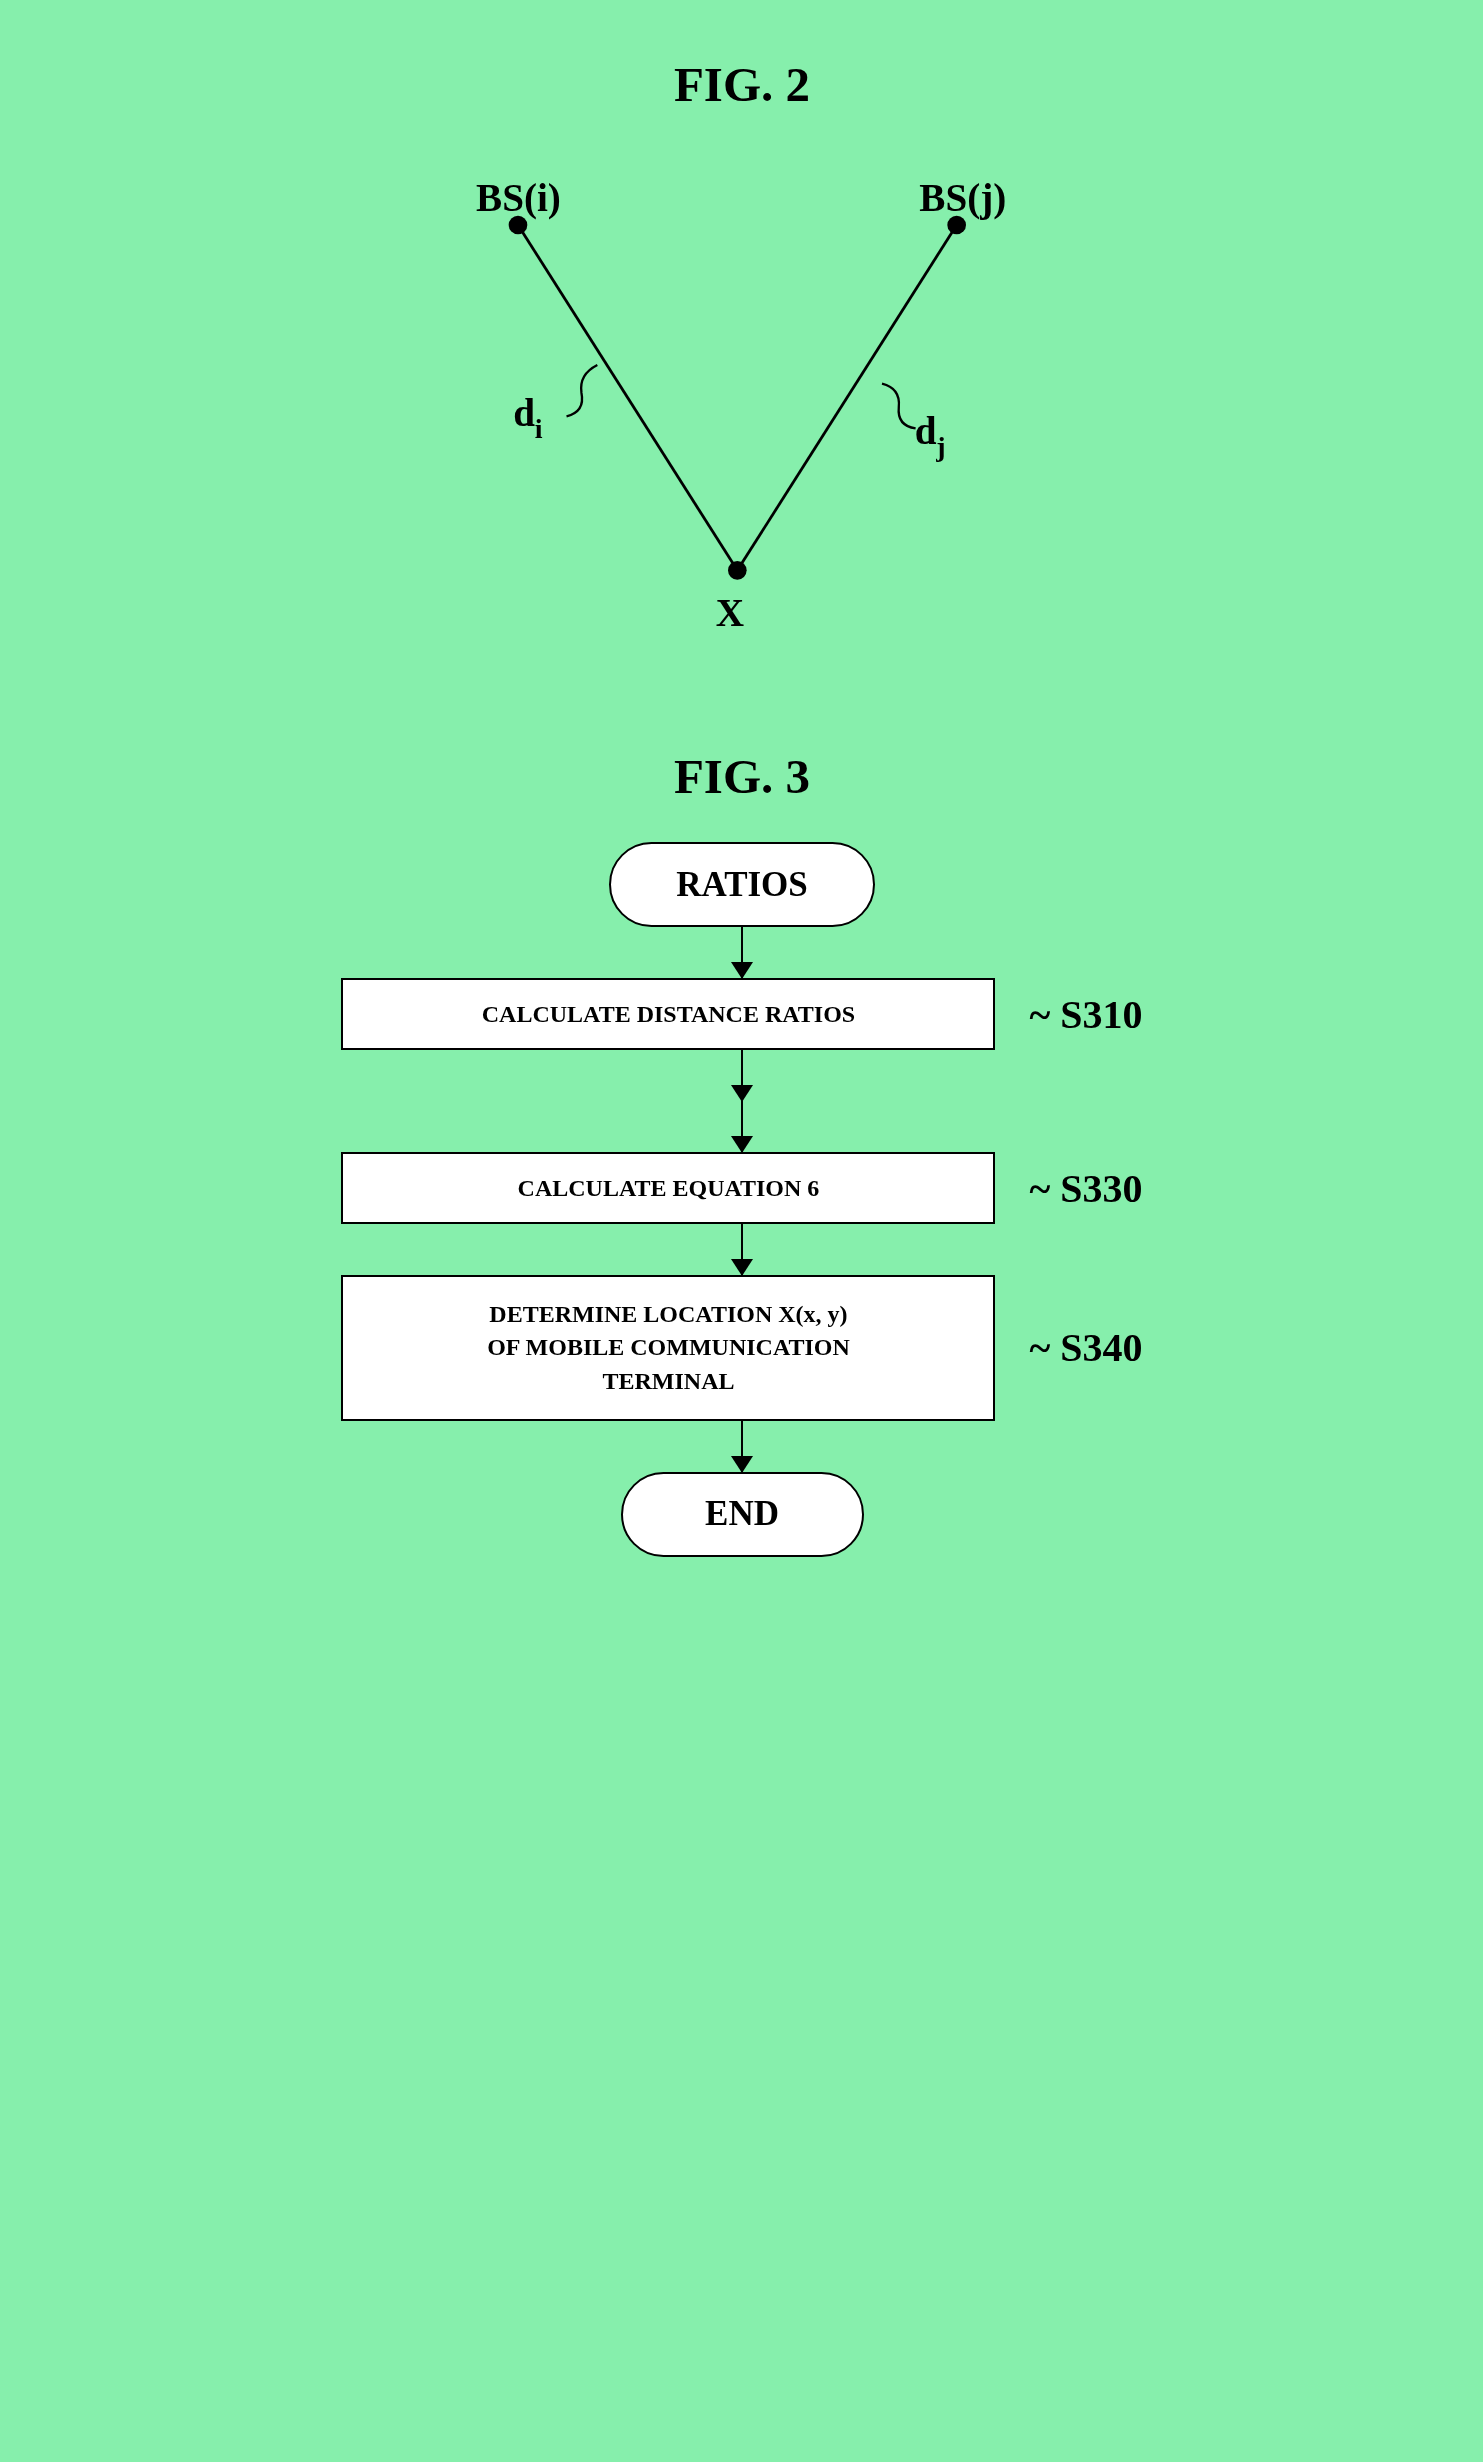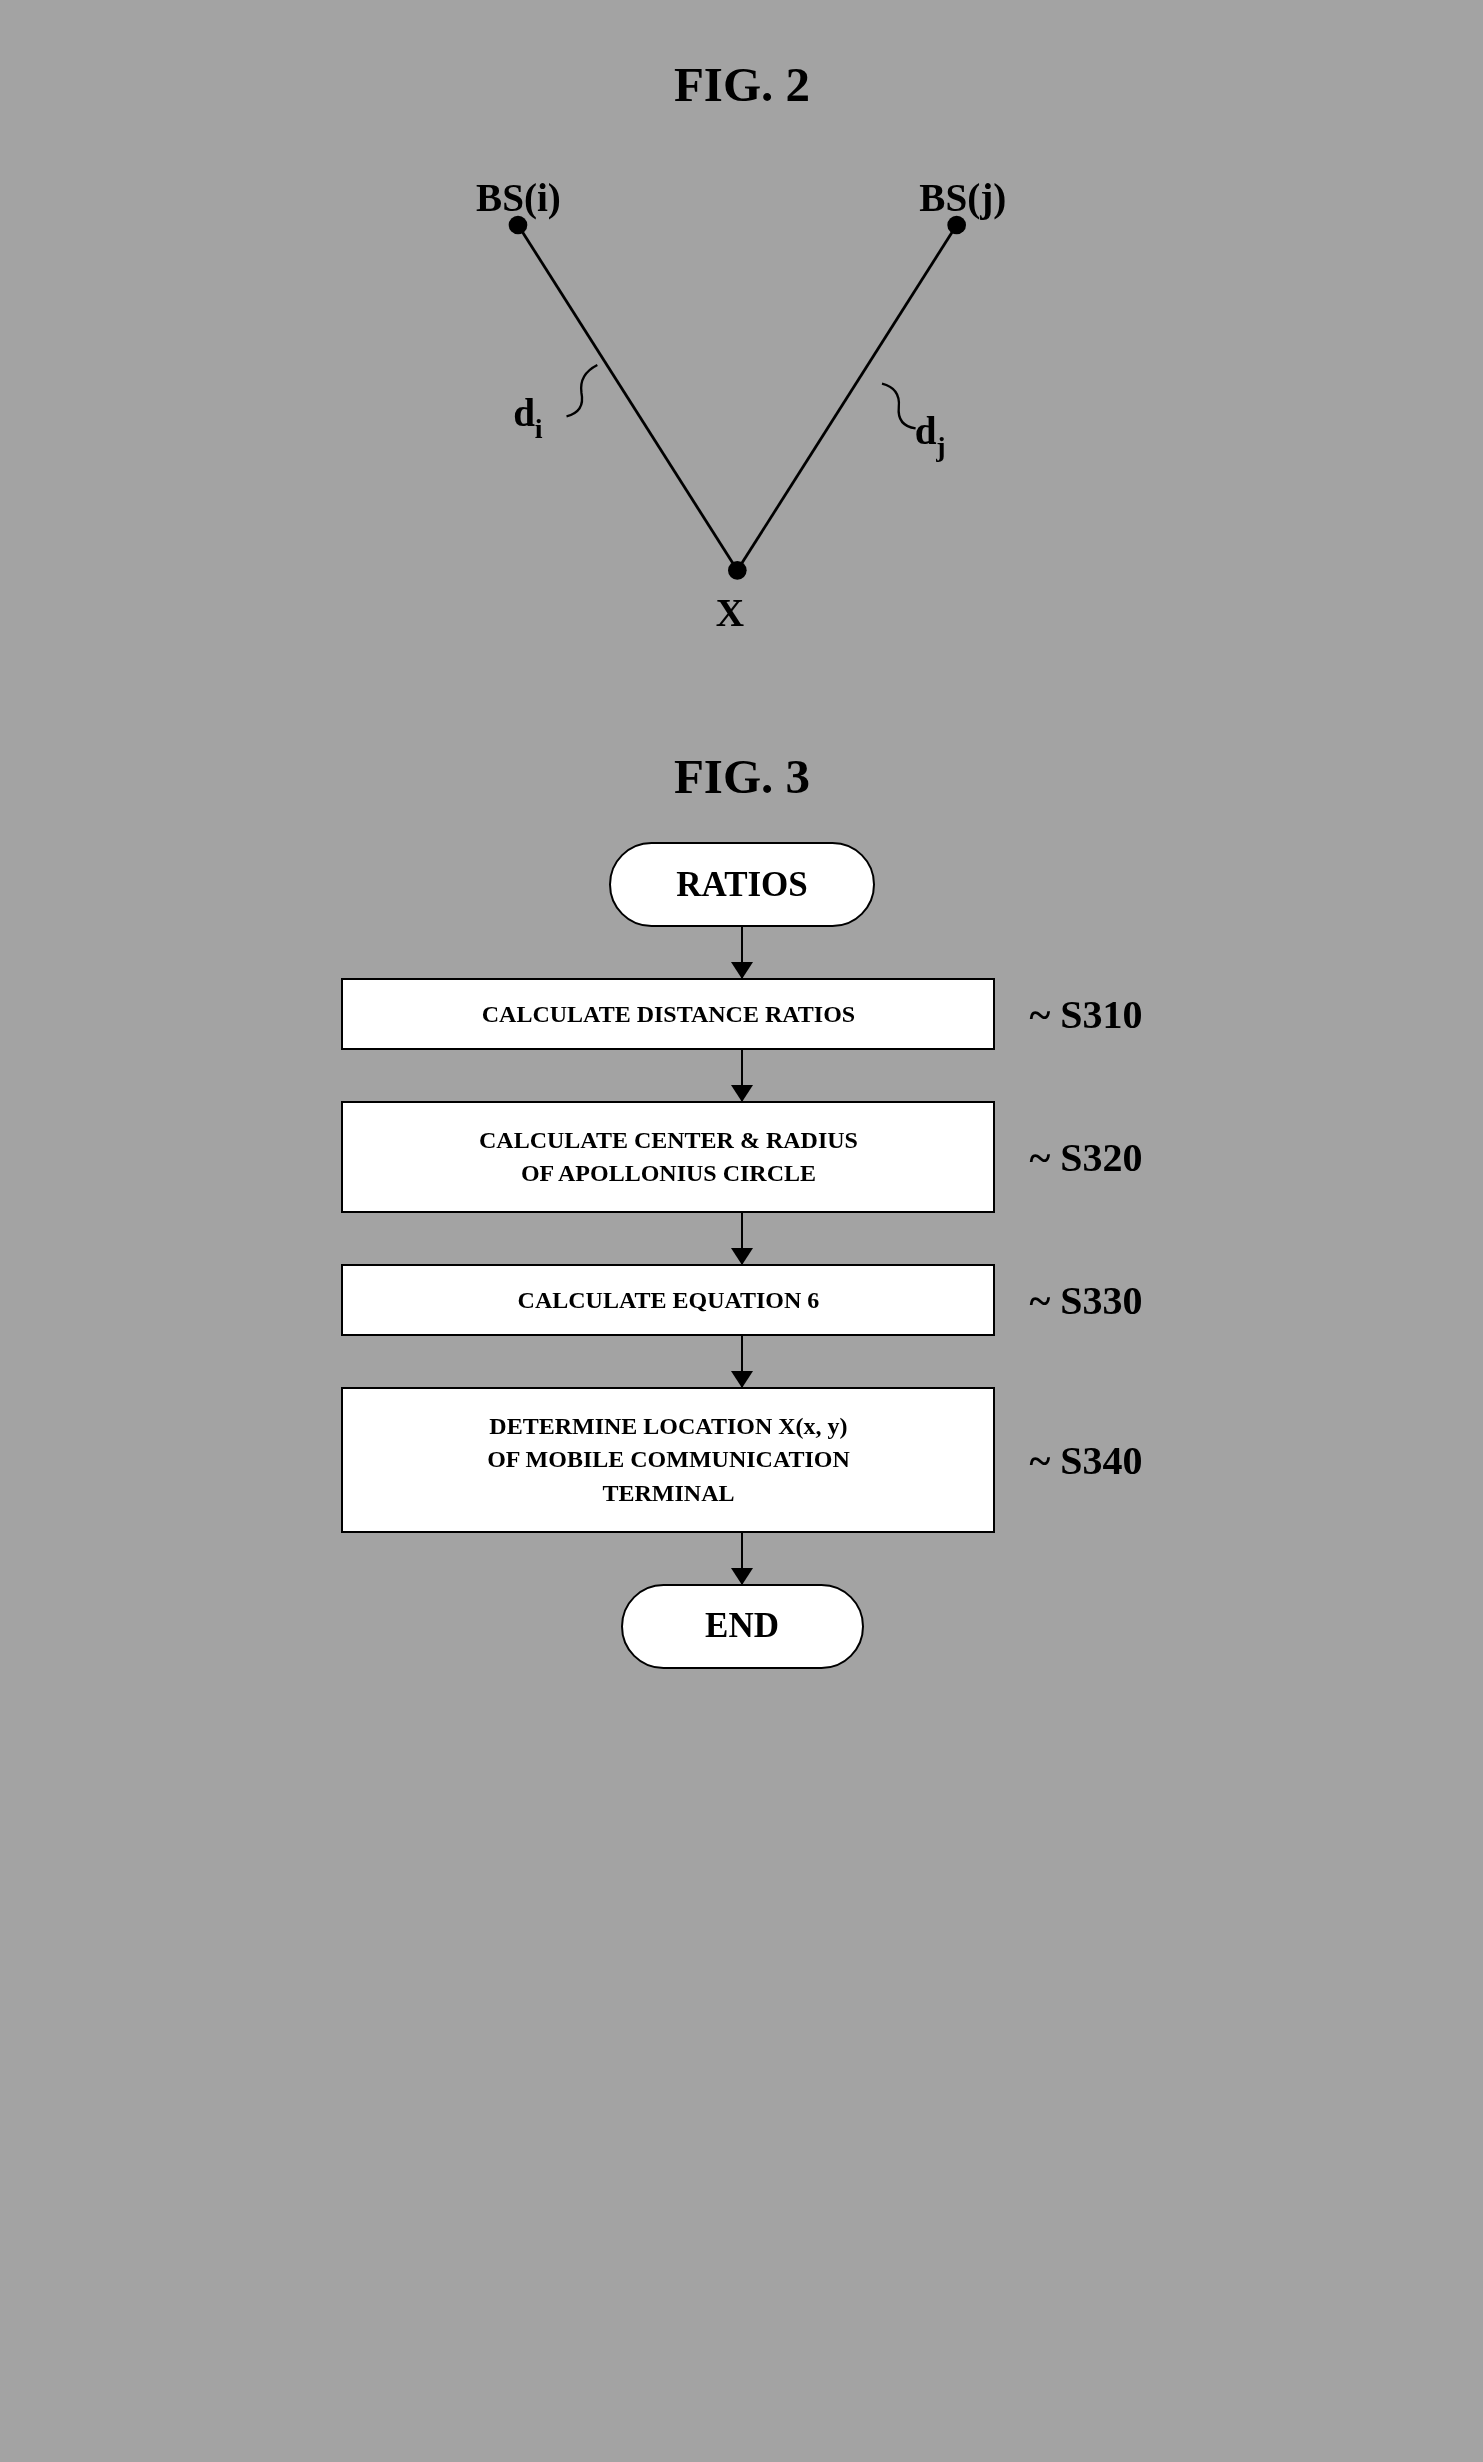--- a/index.html
+++ b/index.html
@@ -12,21 +12,21 @@
       background: #ffffff;
       font-family: 'Times New Roman', Times, serif;
       width: 1484px;
       min-height: 2462px;
       position: relative;
     }
 
     .page {
       width: 1484px;
       min-height: 2462px;
-      background: #a3a3a3;
+      background: #86efac;
       position: relative;
       padding: 56px 93px;
     }
 
     
     .fig2-section {
       text-align: center;
       margin-bottom: 56px;
     }
 
@@ -181,29 +181,20 @@
           <span>CALCULATE DISTANCE RATIOS</span>
         </div>
         <div class="flow-step-label">
           <span>~</span>
           <span>S310</span>
         </div>
       </div>
 
       <div class="arrow-down"></div>
 
-      <div class="flow-row">
-        <div class="flow-box" style="line-height: 1.4;">
-          <span>CALCULATE CENTER &amp; RADIUS<br>OF APOLLONIUS CIRCLE</span>
-        </div>
-        <div class="flow-step-label">
-          <span>~</span>
-          <span>S320</span>
-        </div>
-      </div>
 
       <div class="arrow-down"></div>
 
       <div class="flow-row">
         <div class="flow-box">
           <span>CALCULATE EQUATION 6</span>
         </div>
         <div class="flow-step-label">
           <span>~</span>
           <span>S330</span>

